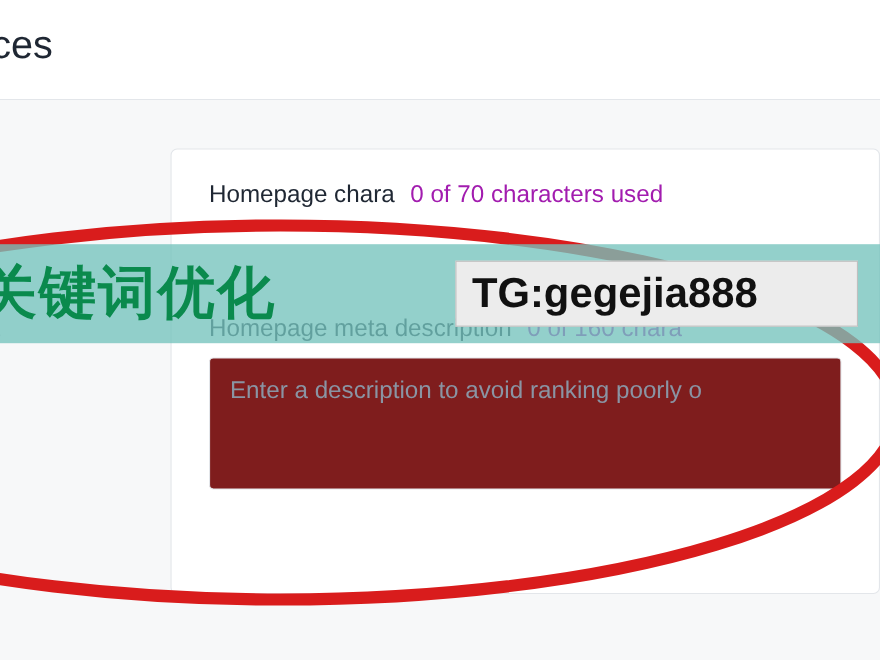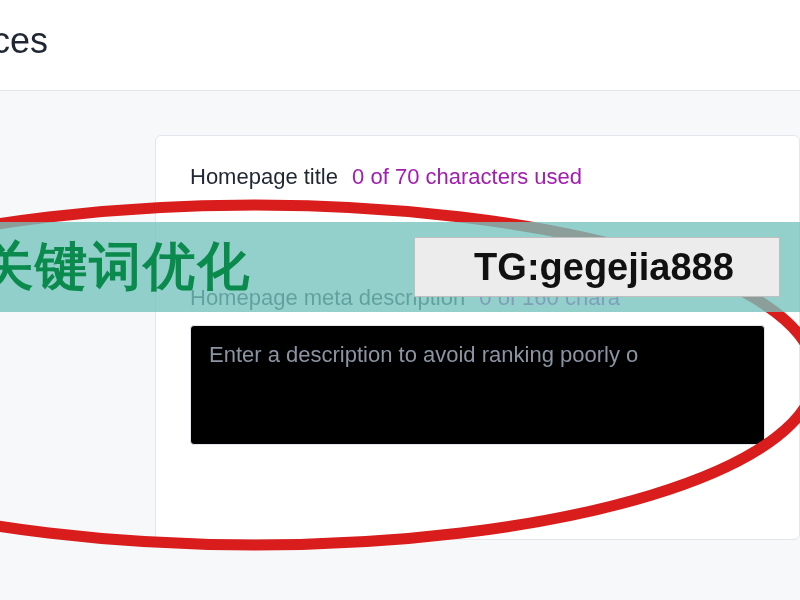--- a/index.html
+++ b/index.html
@@ -66,21 +66,21 @@
     .description-input {
       width: 100%;
       height: 120px;
       border: 1px solid #e3e6ea;
       border-radius: 4px;
       padding: 16px 18px;
       font-size: 22px;
       color: #8a94a3;
       font-family: inherit;
       resize: none;
-      background: #000000;
+      background: #7f1d1d;
     }
     .description-input::placeholder { color: #8a94a3; }
 
     
     .red-ellipse {
       position: absolute;
       left: -320px;
       top: 190px;
       width: 1150px;
       height: 370px;
@@ -117,21 +117,20 @@
       background: #ececec;
       border: 1px solid #bfbfbf;
       display: flex;
       align-items: center;
       padding-left: 14px;
       font-size: 38px;
       font-weight: 700;
       color: #111;
       z-index: 30;
       pointer-events: none;
-      justify-content: center;
     }
     .sidebar-letter {
       position: absolute;
       left: -10px;
       top: 288px;
       font-size: 22px;
       color: #8a94a3;
       z-index: 1;
     }
   </style>
@@ -142,21 +141,21 @@
   <span>rences</span>
 </div>
 
 <div class="divider"></div>
 <div class="gray-section"></div>
 
 <div class="sidebar-letter">s</div>
 
 <div class="form-card">
   <div class="field-label-row">
-    <span class="field-label">Homepage title</span>
+    <span class="field-label">Homepage chara</span>
     <span class="char-count">0 of 70 characters used</span>
   </div>
 
   <div class="field-label-row meta">
     <span class="field-label">Homepage meta description</span>
     <span class="char-count">0 of 160 chara</span>
   </div>
 
   <textarea class="description-input" placeholder="Enter a description to avoid ranking poorly o" style=""></textarea>
 </div>

